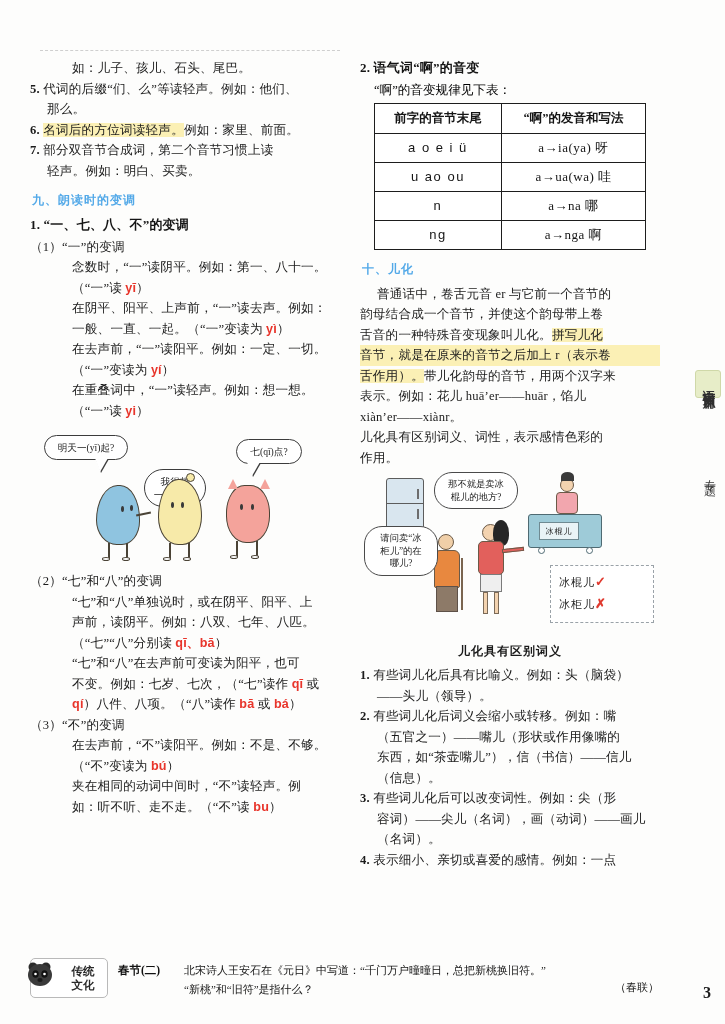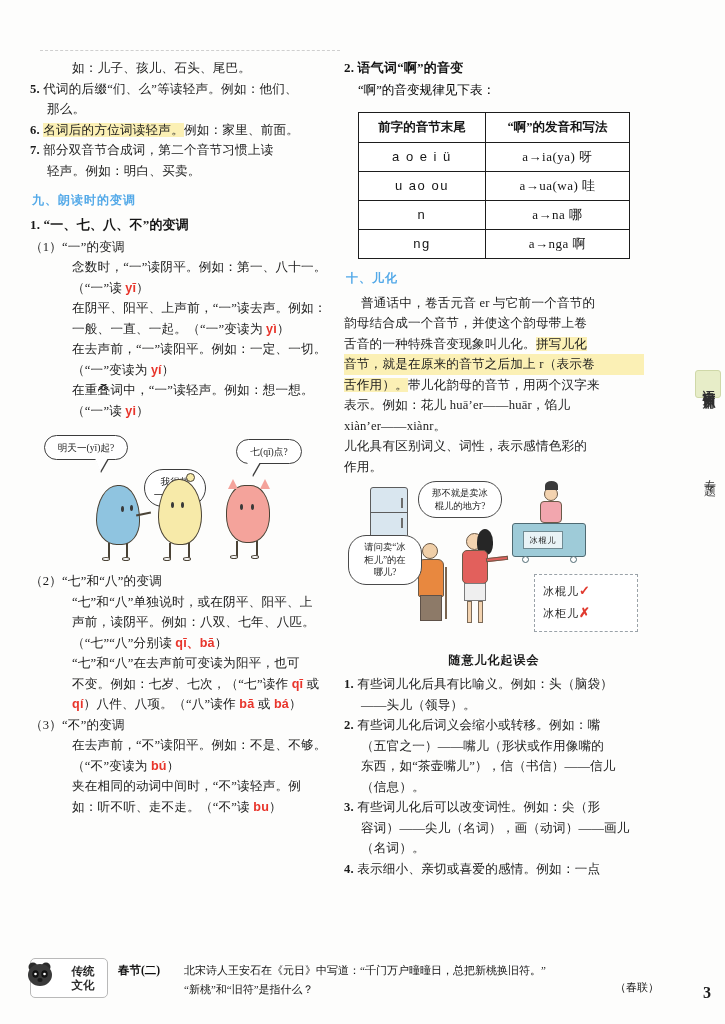--- a/index.html
+++ b/index.html
@@ -12,20 +12,21 @@
   .page {
     position: relative;
     width: 725px; height: 1024px;
     background: #fdfdfc;
   }
   .columns {
     position: absolute;
     top: 58px; left: 30px;
     width: 645px; height: 890px;
     display: flex;
+    gap: 16px;
   }
   .col { width: 314px; position: relative; }
   .col-right { width: 300px; position: relative; }
 
   
   .line {
     font-size: 12.6px;
     line-height: 20.5px;
     color: #1b1b1b;
     letter-spacing: .2px;
@@ -47,21 +48,21 @@
     font-size: 13px;
     font-weight: bold;
     color: #151515;
     margin-bottom: 1px;
   }
   .hl { background: #fbf0b5; }
   .red { color: #e8352b; font-weight: bold; font-family: "Liberation Sans", sans-serif; }
   .pin { font-family: "Liberation Sans", sans-serif; }
 
   
-  .tbl-intro { font-size: 12.6px; line-height: 20px; padding-left: 14px; margin-bottom: 12px; }
+  .tbl-intro { font-size: 12.6px; line-height: 20px; padding-left: 14px; margin-bottom: 3px; }
   table.ah {
     border-collapse: collapse;
     width: 272px;
     margin: 0 0 0 14px;
     background: #fff;
   }
   table.ah th, table.ah td {
     border: 1px solid #1d1d1d;
     text-align: center;
     padding: 5px 8px;
@@ -414,21 +415,21 @@
 
         <div class="check-panel">
           <div class="check-row">
             <span>冰棍儿</span><span class="ck">✓</span>
           </div>
           <div class="check-row">
             <span>冰柜儿</span><span class="ck">✗</span>
           </div>
         </div>
       </div>
-      <div class="caption2">随意儿化起误会</div>
+      <div class="caption2">儿化具有区别词义</div>
 
       <div style="margin-top:5px;">
         <div class="line indent-hang">
           <span class="num">1.</span>
           <span>有些词儿化后具有比喻义。例如：头（脑袋）</span>
         </div>
         <div class="line indent1">——头儿（领导）。</div>
 
         <div class="line indent-hang">
           <span class="num">2.</span>

